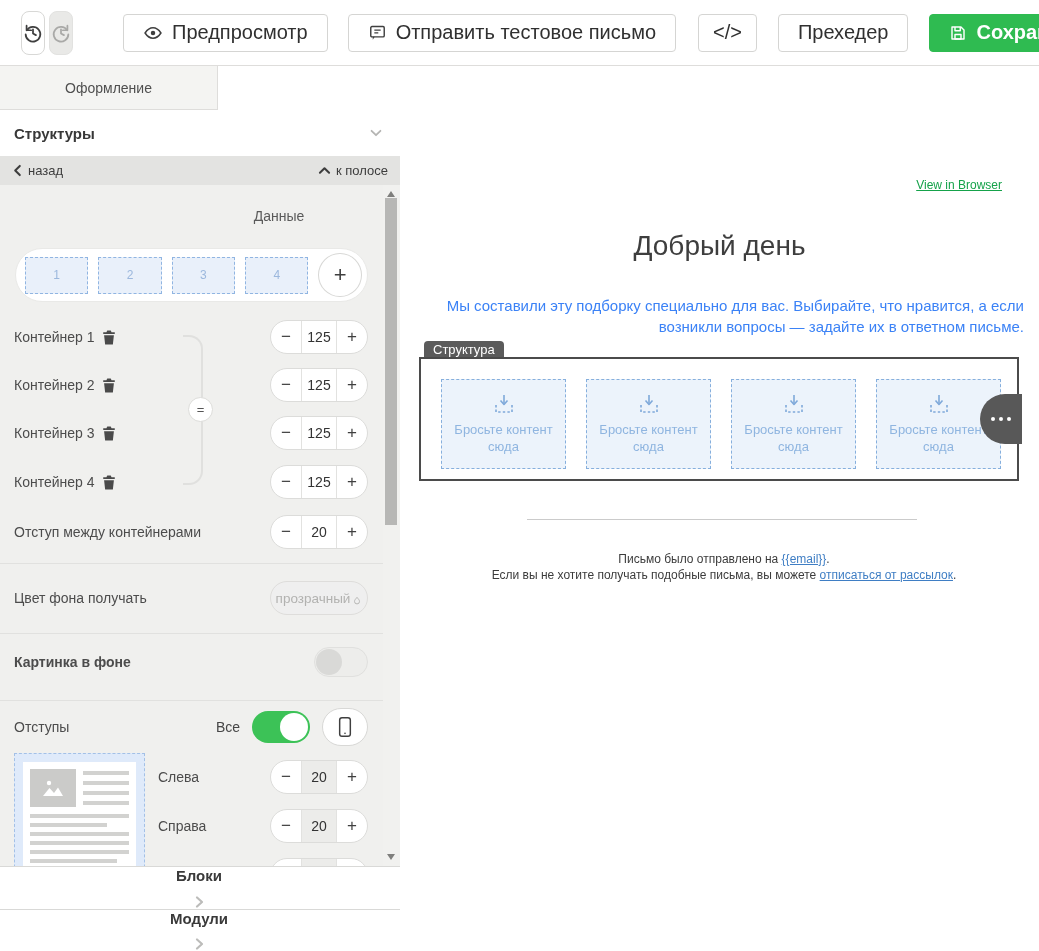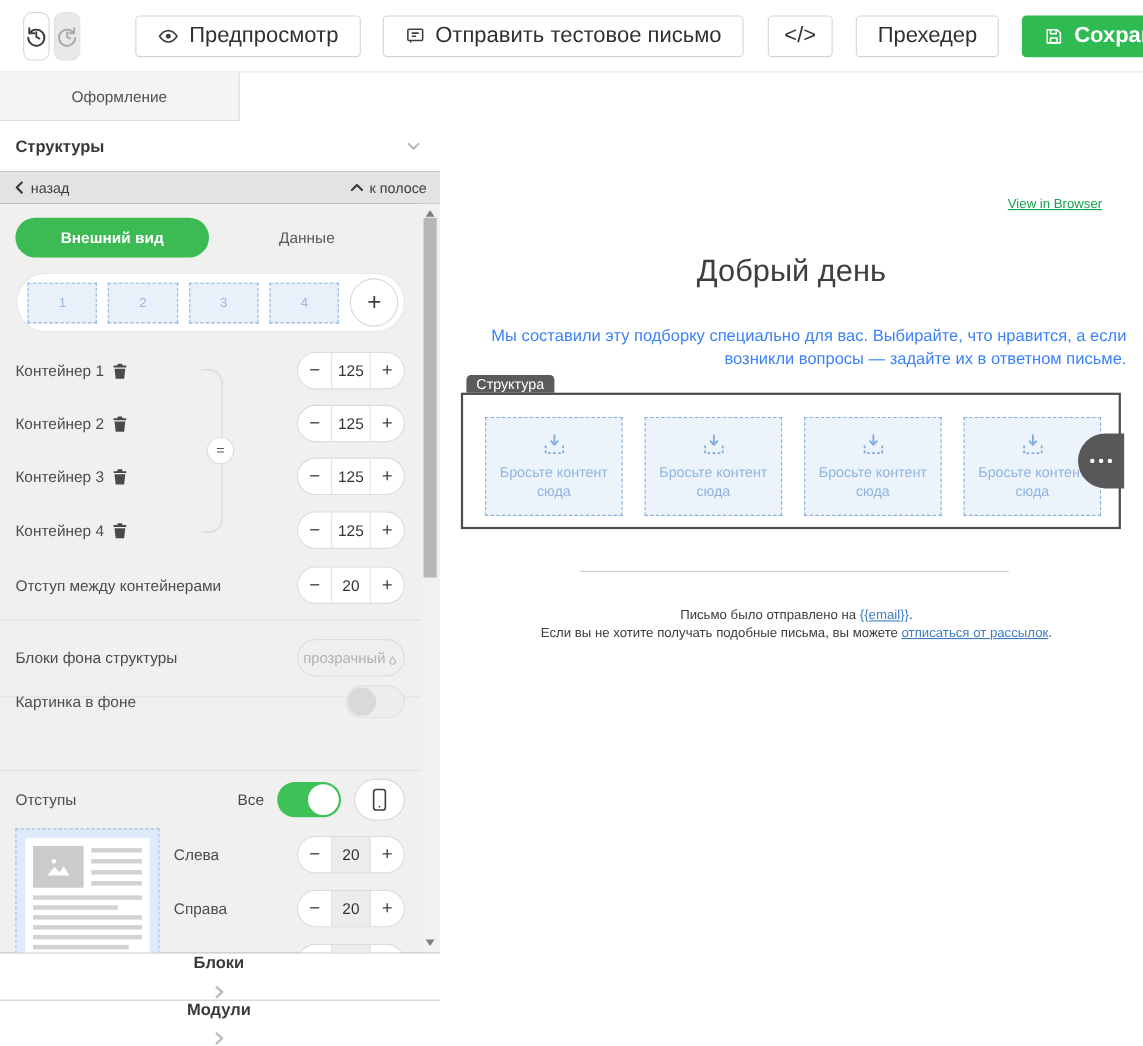--- a/index.html
+++ b/index.html
@@ -221,23 +221,20 @@
         <svg width="13" height="11" viewBox="0 0 14 12" fill="none" stroke="#3d3d3d" stroke-width="2.2" stroke-linecap="round" stroke-linejoin="round">
             <polyline points="2,8.5 7,3.5 12,8.5"></polyline>
           </svg>
       </span>
       <span>к полосе</span>
     </span>
   </div>
 
   <div id="scrollarea">
 
-    <div class="pill-green">
-      <span>Внешний вид</span>
-    </div>
     <div class="pill-plain">
       <span>Данные</span>
     </div>
 
     <div id="selector-card">
       <div class="sel-cell">
           <span>1</span>
         </div>
       <div class="sel-cell">
           <span>2</span>
@@ -327,35 +324,35 @@
         <span class="st-btn">−</span>
         <span class="st-val">20</span>
         <span class="st-btn">+</span>
       </div>
     </div>
 
     <div class="divider" style="top:378px;"></div>
 
     <div class="ctr-row" style="top:396px;">
       <span class="ctr-label">
-          <span>Блоки фона структуры</span>
+          <span>Цвет фона получать</span>
         </span>
       <button class="pill-btn">
         <span>прозрачный</span>
         <span style="margin-top:7px;">
           <svg width="10" height="11" viewBox="0 0 24 26" fill="none" stroke="#b7b7b5" stroke-width="2.4">
               <path d="M12 3c3 4 6 6.3 6 9.8a6 6 0 1 1-12 0C6 9.3 9 7 12 3z"></path>
             </svg>
         </span>
       </button>
     </div>
 
     <div class="divider" style="top:448px;"></div>
 
-    <div class="ctr-row" style="top:436px;">
+    <div class="ctr-row" style="top:460px;font-weight:bold;">
       <span class="ctr-label">
           <span>Картинка в фоне</span>
         </span>
       <div class="toggle" style="position:absolute; right:0;">
         <div class="knob"></div>
       </div>
     </div>
 
     <div class="divider" style="top:515px;"></div>
 

